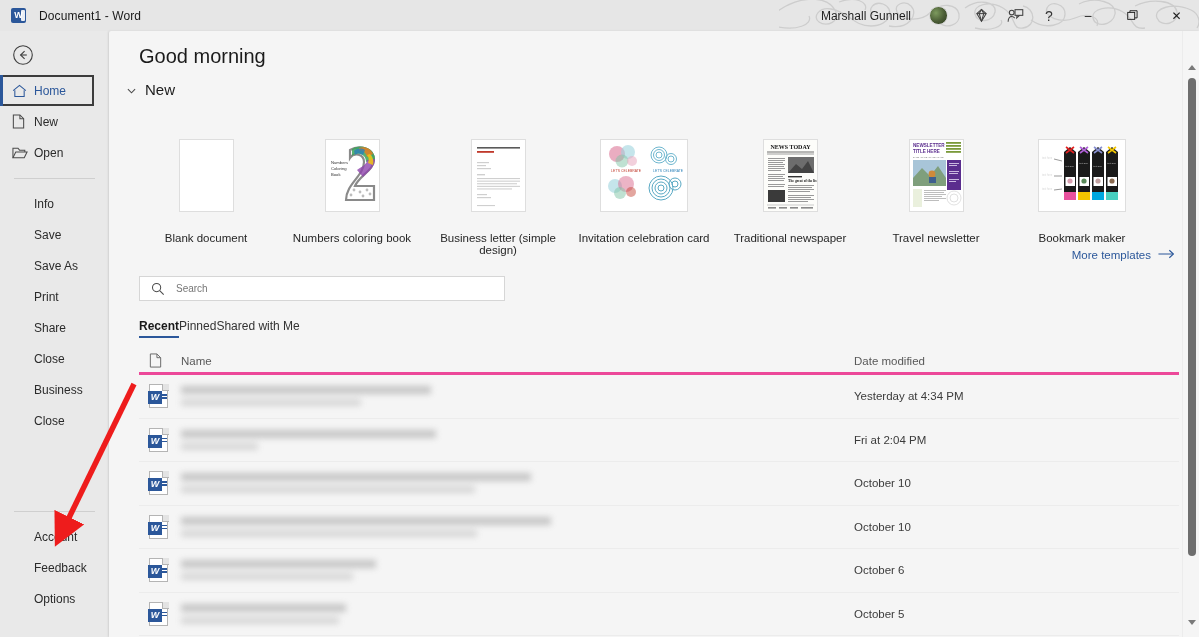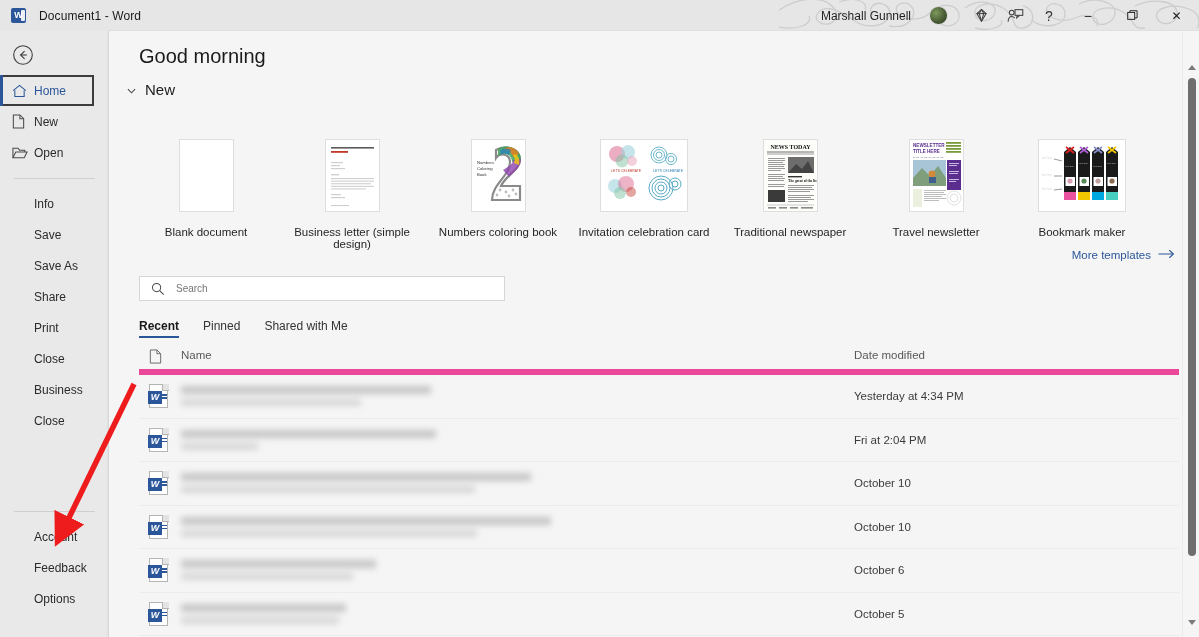--- a/index.html
+++ b/index.html
@@ -91,50 +91,50 @@
   .templates {
     position: absolute; left: 24px; top: 108px; width: 1040px;
     display: flex;
   }
   .tmpl { width: 146px; display: flex; flex-direction: column; align-items: center; }
   .tmpl-thumb {
     width: 55px; height: 73px; background: #fff; border: 1px solid #dedede;
     overflow: hidden; position: relative;
   }
   .tmpl-thumb.wide { width: 88px; }
-  .tmpl-caption { margin-top: 14px; font-size: 11.5px; color: #262626; text-align: center; }
+  .tmpl-caption { margin-top: 20px; font-size: 11.5px; color: #262626; text-align: center; }
 
   .more-templates {
     position: absolute; right: 24px; top: 218px;
     font-size: 11.5px; color: #2b579a; display: flex; align-items: center; gap: 7px;
   }
 
   .searchbox {
     position: absolute; left: 30px; top: 245px; width: 366px; height: 25px;
     background: #fff; border: 1px solid #d6d6d6; display: flex; align-items: center;
   }
   .searchbox .sico { width: 36px; display: flex; align-items: center; justify-content: center; }
   .searchbox input {
     border: none; outline: none; background: transparent; flex: 1;
     font-size: 10px; color: #333; font-family: "Liberation Sans", sans-serif;
   }
   .searchbox input::placeholder { color: #767676; }
 
-  .tabs { position: absolute; left: 30px; top: 288px; display: flex; gap: 24px; }
+  .tabs { position: absolute; left: 30px; top: 288px; display: flex; }
   .tab { font-size: 12px; color: #333; padding-bottom: 5px; position: relative; }
   .tab.active { color: #1a1a1a; font-weight: 600; }
   .tab.active::after {
     content: ""; position: absolute; left: 0; right: 0; bottom: 0; height: 2px; background: #2b579a;
   }
 
   
   .filetable { position: absolute; left: 30px; top: 318px; width: 1040px; }
   .fthead {
-    display: flex; align-items: flex-start; height: 26px;
-    border-bottom: 6px solid #ec4899; font-size: 11.5px; color: #595959;
+    display: flex; align-items: center; height: 26px;
+    border-bottom: 3px solid #ec4899; font-size: 11.5px; color: #595959;
   }
   .ft-icocol { width: 42px; display: flex; align-items: center; padding-left: 10px; }
   .ft-namecol { flex: 1; }
   .ft-datecol { width: 325px; }
   .ftrow {
     display: flex; align-items: center; height: 43.5px;
     border-bottom: 1px solid #ececec; font-size: 11.5px; color: #3b3b3b;
   }
   .docicon { position: relative; width: 20px; height: 24px; }
   .docicon .page {
@@ -285,24 +285,24 @@
       <div class="navitem plain">
           <span>Info</span>
         </div>
       <div class="navitem plain">
           <span>Save</span>
         </div>
       <div class="navitem plain">
           <span>Save As</span>
         </div>
       <div class="navitem plain">
+          <span>Print</span>
+        </div>
+      <div class="navitem plain">
           <span>Share</span>
-        </div>
-      <div class="navitem plain">
-          <span>Print</span>
         </div>
       <div class="navitem plain">
           <span>Close</span>
         </div>
       <div class="navitem plain">
           <span>Business</span>
         </div>
       <div class="navitem plain">
           <span>Close</span>
         </div>
@@ -333,20 +333,48 @@
           </svg>
       </span>
       <span class="new-label">New</span>
     </div>
 
     <div class="templates">
 
       <div class="tmpl">
         <div class="tmpl-thumb"></div>
         <div class="tmpl-caption">Blank document</div>
+      </div>
+
+      <div class="tmpl">
+        <div class="tmpl-thumb">
+          <svg width="53" height="71" viewBox="0 0 53 71">
+            <rect width="53" height="71" fill="#fff"></rect>
+            <path d="M24 10 C34 4, 48 9, 48 20 C48 30, 33 36, 29 46 L48 46 L48 60 L20 60 C20 44, 38 36, 38 22 C38 14, 28 12, 24 18 Z" fill="none" stroke="#8a8a8a" stroke-width="2.2"></path>
+            <path d="M26 9 C36 3, 49 9, 49 19 L40 22 C40 13, 30 12, 26 16 Z" fill="#3aa35a" opacity=".85"></path>
+            <path d="M49 19 C49 27, 42 32, 37 37 L31 30 C37 26, 41 24, 41 20 Z" fill="#8e44ad" opacity=".8"></path>
+            <path d="M33 8 C39 6, 45 9, 47 14 L41 17 C40 12, 36 10, 33 11 Z" fill="#e67e22" opacity=".85"></path>
+            <path d="M28 11 C31 8, 36 8, 39 10 L37 15 C34 13, 31 13, 29 15 Z" fill="#2980b9" opacity=".8"></path>
+            <path d="M44 14 C47 17, 48 21, 47 25 L42 23 C43 20, 43 17, 41 15 Z" fill="#f1c40f" opacity=".85"></path>
+            <g fill="#bdbdbd">
+              <circle cx="28" cy="50" r="1.4"></circle>
+                <circle cx="34" cy="52" r="1.4"></circle>
+                <circle cx="41" cy="50" r="1.4"></circle>
+              <circle cx="25" cy="55" r="1.4"></circle>
+                <circle cx="37" cy="56" r="1.4"></circle>
+                <circle cx="44" cy="54" r="1.4"></circle>
+            </g>
+            <g fill="#333" font-family="sans-serif" font-size="4.2">
+              <text x="5" y="24">Numbers</text>
+                <text x="5" y="30">Coloring</text>
+                <text x="5" y="36">Book</text>
+            </g>
+          </svg>
+        </div>
+        <div class="tmpl-caption">Numbers coloring book</div>
       </div>
 
       <div class="tmpl">
         <div class="tmpl-thumb">
           <svg width="53" height="71" viewBox="0 0 53 71">
             <rect width="53" height="71" fill="#fff"></rect>
             <rect x="5" y="7" width="43" height="1.6" fill="#5a5a5a"></rect>
             <rect x="5" y="11" width="17" height="1.8" fill="#c0392b"></rect>
             <g fill="#cfcfcf">
               <rect x="5" y="22" width="12" height="1.2"></rect>
@@ -358,48 +386,20 @@
               <rect x="5" y="43.2" width="40" height="1.1"></rect>
                 <rect x="5" y="45.8" width="43" height="1.1"></rect>
               <rect x="5" y="48.4" width="35" height="1.1"></rect>
               <rect x="5" y="54" width="10" height="1.2"></rect>
                 <rect x="5" y="57" width="14" height="1.2"></rect>
               <rect x="5" y="65" width="18" height="1.1"></rect>
             </g>
           </svg>
         </div>
         <div class="tmpl-caption">Business letter (simple design)</div>
-      </div>
-
-      <div class="tmpl">
-        <div class="tmpl-thumb">
-          <svg width="53" height="71" viewBox="0 0 53 71">
-            <rect width="53" height="71" fill="#fff"></rect>
-            <path d="M24 10 C34 4, 48 9, 48 20 C48 30, 33 36, 29 46 L48 46 L48 60 L20 60 C20 44, 38 36, 38 22 C38 14, 28 12, 24 18 Z" fill="none" stroke="#8a8a8a" stroke-width="2.2"></path>
-            <path d="M26 9 C36 3, 49 9, 49 19 L40 22 C40 13, 30 12, 26 16 Z" fill="#3aa35a" opacity=".85"></path>
-            <path d="M49 19 C49 27, 42 32, 37 37 L31 30 C37 26, 41 24, 41 20 Z" fill="#8e44ad" opacity=".8"></path>
-            <path d="M33 8 C39 6, 45 9, 47 14 L41 17 C40 12, 36 10, 33 11 Z" fill="#e67e22" opacity=".85"></path>
-            <path d="M28 11 C31 8, 36 8, 39 10 L37 15 C34 13, 31 13, 29 15 Z" fill="#2980b9" opacity=".8"></path>
-            <path d="M44 14 C47 17, 48 21, 47 25 L42 23 C43 20, 43 17, 41 15 Z" fill="#f1c40f" opacity=".85"></path>
-            <g fill="#bdbdbd">
-              <circle cx="28" cy="50" r="1.4"></circle>
-                <circle cx="34" cy="52" r="1.4"></circle>
-                <circle cx="41" cy="50" r="1.4"></circle>
-              <circle cx="25" cy="55" r="1.4"></circle>
-                <circle cx="37" cy="56" r="1.4"></circle>
-                <circle cx="44" cy="54" r="1.4"></circle>
-            </g>
-            <g fill="#333" font-family="sans-serif" font-size="4.2">
-              <text x="5" y="24">Numbers</text>
-                <text x="5" y="30">Coloring</text>
-                <text x="5" y="36">Book</text>
-            </g>
-          </svg>
-        </div>
-        <div class="tmpl-caption">Numbers coloring book</div>
       </div>
 
       <div class="tmpl">
         <div class="tmpl-thumb wide">
           <svg width="86" height="71" viewBox="0 0 86 71">
             <rect width="86" height="71" fill="#fff"></rect>
             <g>
               <circle cx="16" cy="14" r="8" fill="#d96a8e" opacity=".55"></circle>
               <circle cx="27" cy="12" r="7" fill="#9fd4de" opacity=".6"></circle>
               <circle cx="21" cy="21" r="6.5" fill="#7fc4a6" opacity=".5"></circle>

